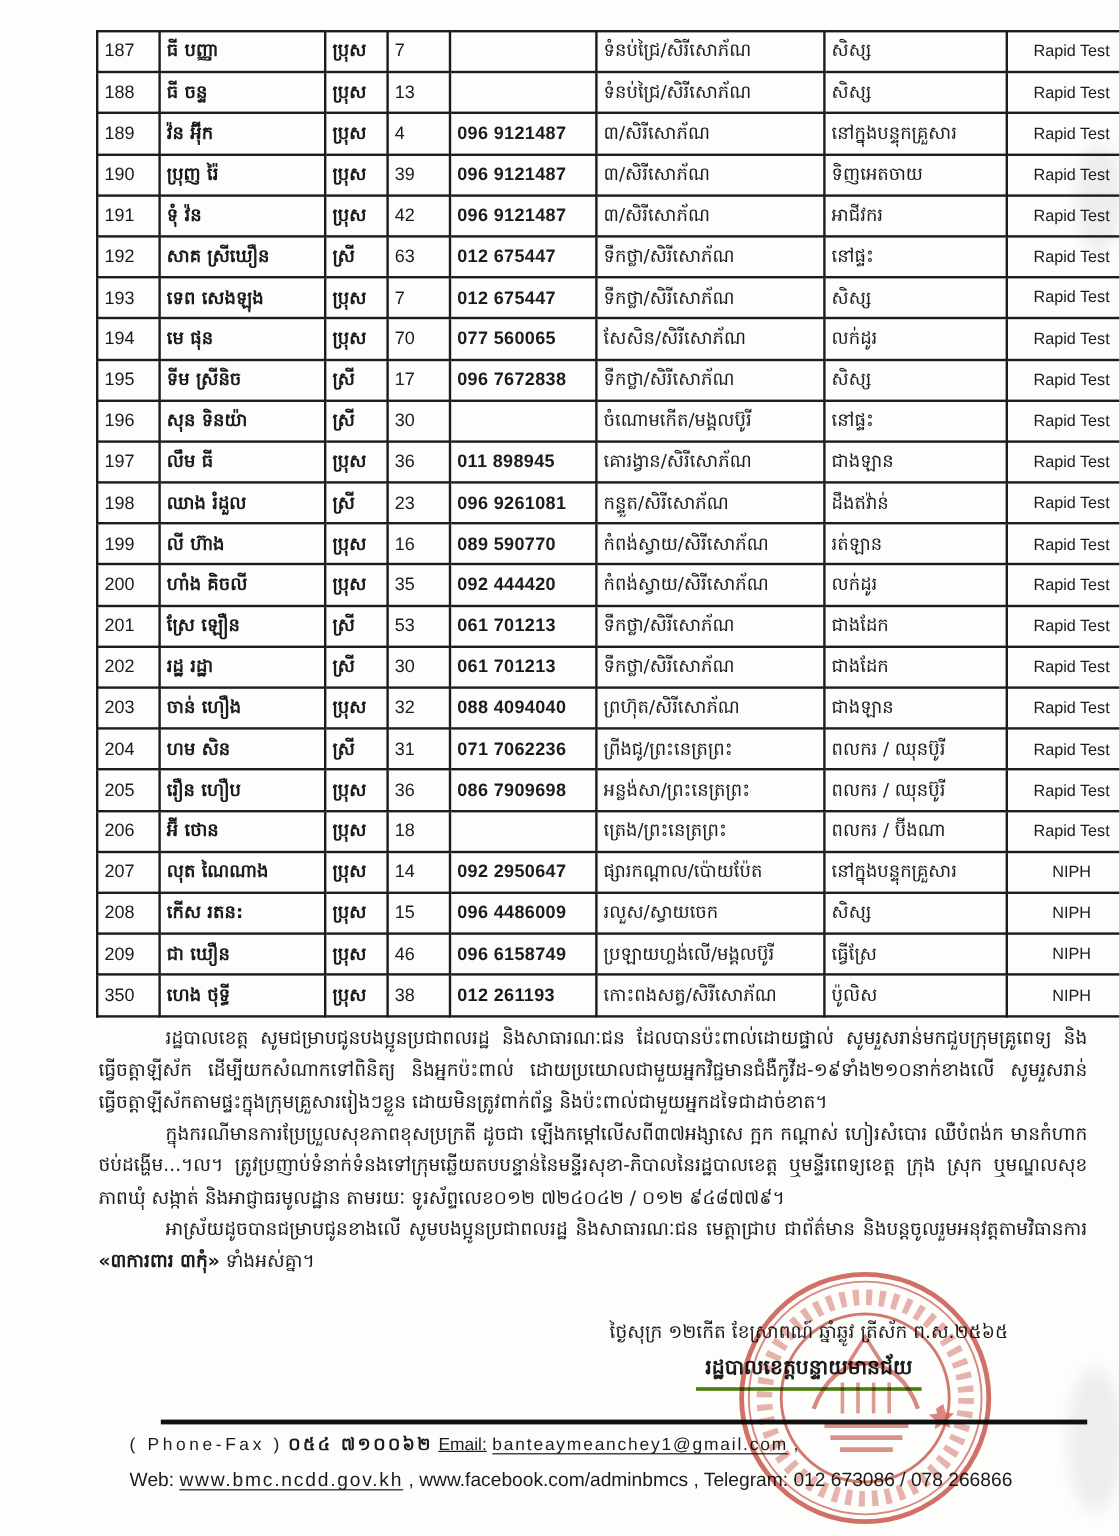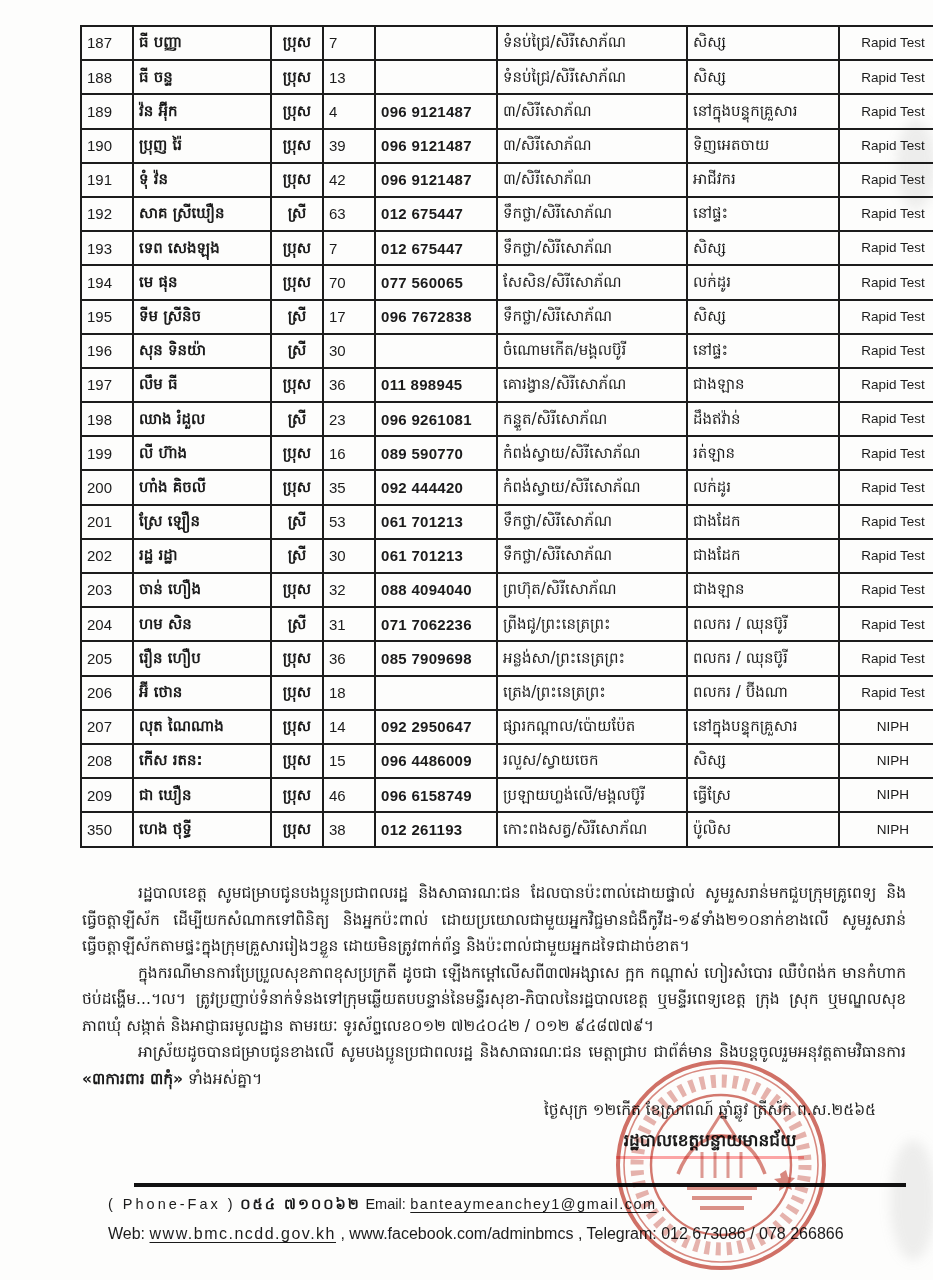--- a/index.html
+++ b/index.html
@@ -25,58 +25,58 @@
   table.roster td{
     border:2px solid #1c1c1c;
     height:30.2px;
     padding:1px 5px;
     overflow:hidden;white-space:nowrap;
     vertical-align:middle;
     line-height:1.15;
   }
   td.c-no{width:40px;text-align:left;font-family:"Liberation Sans",sans-serif;}
   td.c-name{width:126px;font-weight:700;}
-  td.c-gender{width:40px;text-align:center;font-weight:700;}
+  td.c-gender{width:40px;text-align:left;font-weight:700;}
   td.c-age{width:40px;font-family:"Liberation Sans",sans-serif;}
   td.c-phone{width:110px;font-family:"Liberation Sans",sans-serif;font-weight:600;letter-spacing:.3px;border-radius:13px;}
   td.c-addr{width:178px;}
   td.c-occ{width:140px;}
   td.c-test{width:96px;text-align:center;font-family:"Liberation Sans",sans-serif;font-size:13.5px;}
 
   
   .body-text{
-    position:absolute;left:82px;top:880px;width:824px;
+    position:absolute;left:82px;top:852px;width:824px;
     font-size:15.5px;line-height:26.5px;text-align:justify;
   }
   .body-text p{margin:0;text-indent:56px;}
   .bold-inline{font-weight:700;}
 
   
   .date-block{
-    position:absolute;left:492px;top:1096px;width:436px;
+    position:absolute;left:456px;top:1096px;width:436px;
     text-align:center;font-size:15.5px;line-height:28px;
   }
   .org-name{
     display:inline-block;font-weight:800;font-size:17px;
-    border-bottom:3px solid #fca5a5;padding:0 8px 2px 8px;margin-top:2px;
+    border-bottom:3px solid #4d7c0f;padding:0 8px 2px 8px;margin-top:2px;
   }
 
   
   .footer-rule{
     position:absolute;left:134px;top:1183px;width:772px;height:3.5px;background:#111;
   }
   .footer{
     position:absolute;left:108px;top:1190px;width:800px;
     font-size:14.5px;line-height:29px;
   }
   .footer .khmer-line{font-weight:700;}
   .phone-fax{font-family:"Liberation Sans",sans-serif;letter-spacing:3px;}
   .khmer-digits{letter-spacing:2px;font-weight:700;}
   .link{ text-decoration:underline; text-underline-offset:3px; font-family:"Liberation Sans",sans-serif; letter-spacing:1.5px;margin-top:12px;}
-  .plain-latin{font-family:"Liberation Sans",sans-serif;}
+  .plain-latin{font-family:"Liberation Sans",sans-serif;text-decoration:underline;}
   .web-line{font-family:"Liberation Sans",sans-serif;font-size:16px;}
 
   
   .stamp{
     position:absolute;left:612px;top:1056px;width:218px;height:218px;
     mix-blend-mode:multiply;opacity:.85;pointer-events:none;
   }
 </style>
 </head>
 <body>
@@ -266,21 +266,21 @@
           <td class="c-phone">071 7062236</td>
           <td class="c-addr">ព្រីងជូ/ព្រះនេត្រព្រះ</td>
           <td class="c-occ">ពលករ / ឈុនប៊ូរី</td>
           <td class="c-test">Rapid Test</td>
         </tr>
         <tr>
           <td class="c-no">205</td>
           <td class="c-name">រឿន ហឿប</td>
           <td class="c-gender">ប្រុស</td>
           <td class="c-age">36</td>
-          <td class="c-phone">085 7909698</td>
+          <td class="c-phone">086 7909698</td>
           <td class="c-addr">អន្លង់សា/ព្រះនេត្រព្រះ</td>
           <td class="c-occ">ពលករ / ឈុនប៊ូរី</td>
           <td class="c-test">Rapid Test</td>
         </tr>
         <tr>
           <td class="c-no">206</td>
           <td class="c-name">អ៊ី ថោន</td>
           <td class="c-gender">ប្រុស</td>
           <td class="c-age">18</td>
           <td class="c-phone"></td>

